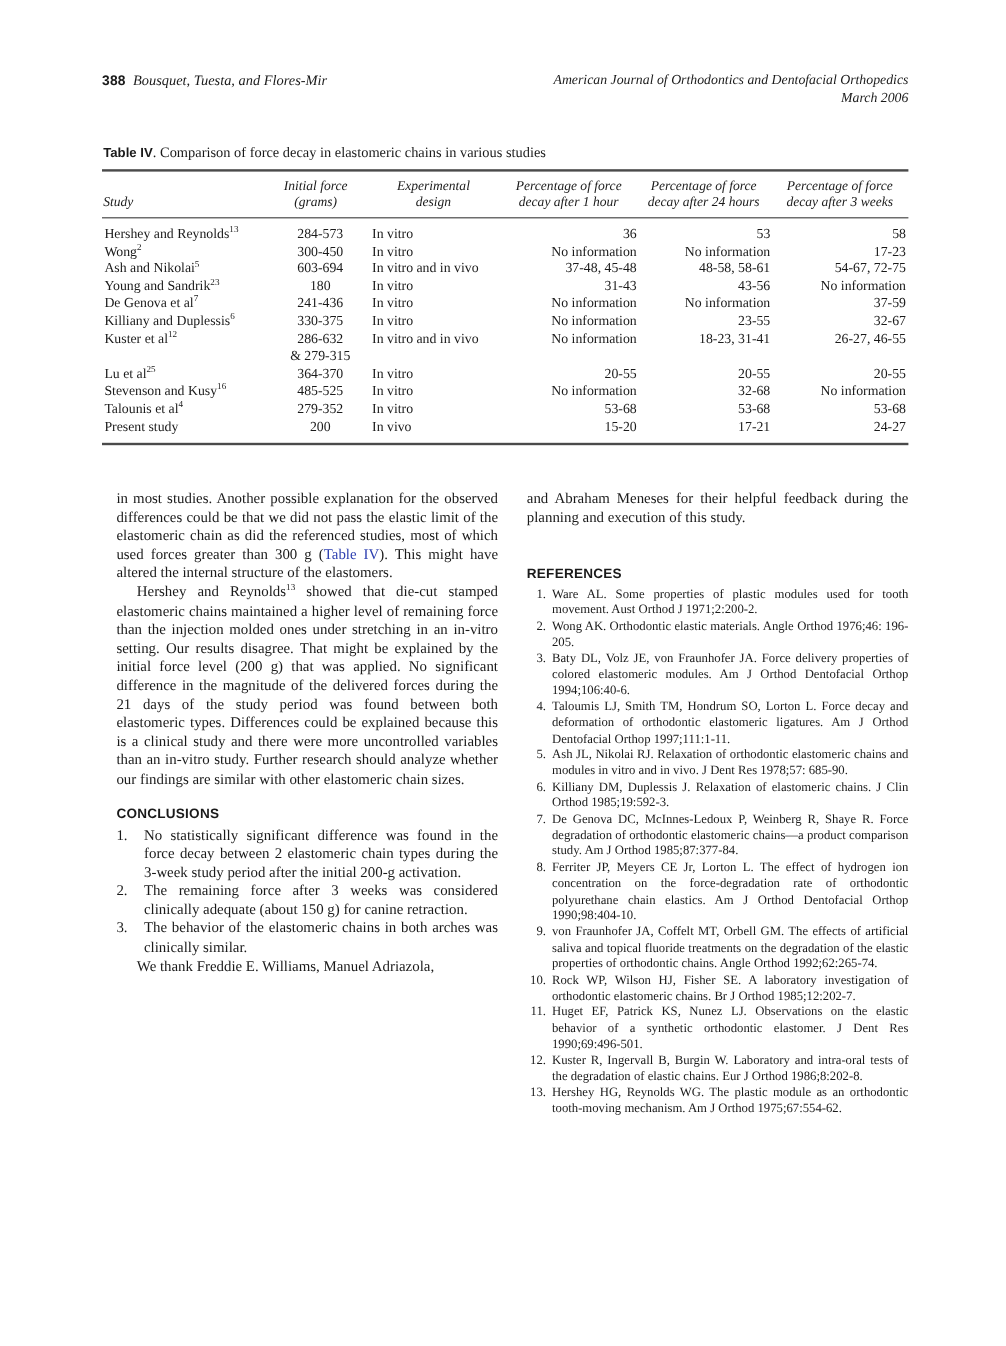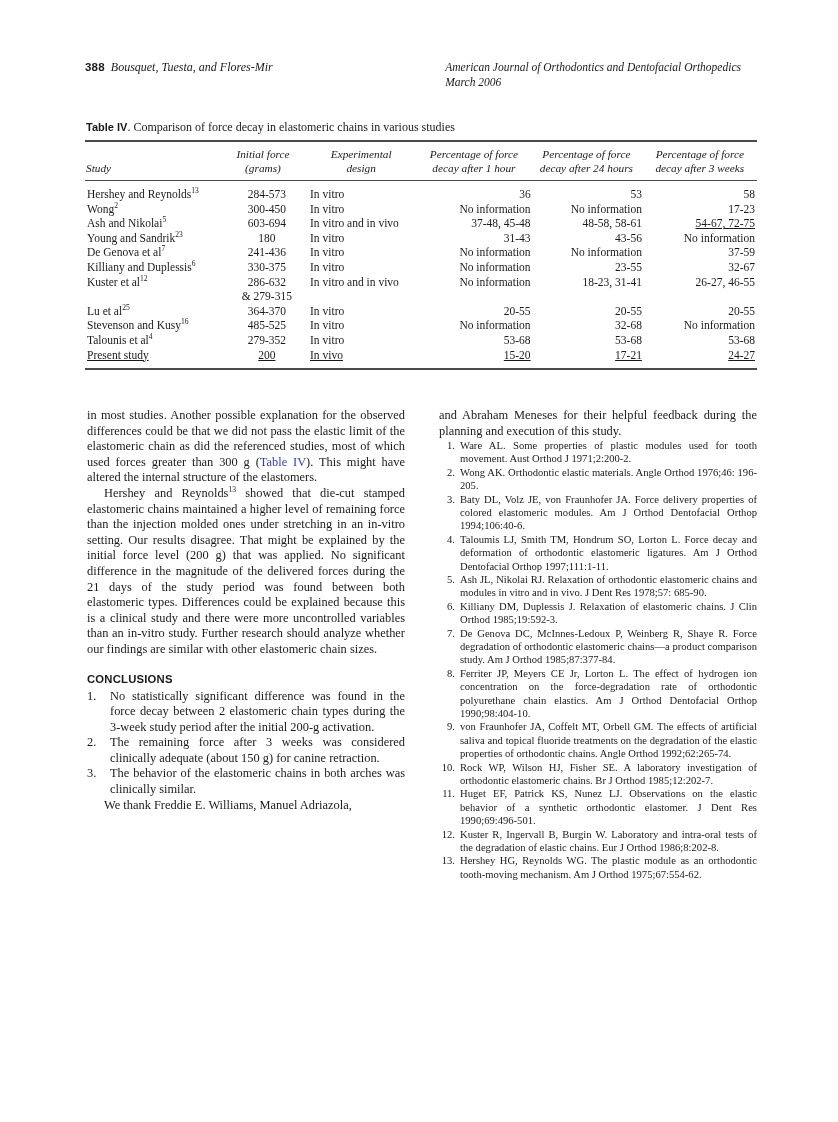--- a/index.html
+++ b/index.html
@@ -45,22 +45,23 @@
     font-style: normal;
     letter-spacing: 0.2px;
   }
   .runhead-authors {
     font-style: italic;
     font-size: 12px;
     padding-left: 6px;
   }
   .runhead-right {
     position: absolute;
-    right: 16px;
+    right: 0;
     top: 0;
+    text-align: right;
     font-style: italic;
     font-size: 11.5px;
     line-height: 15px;
   }
 
   
   .table-wrap {
     position: absolute;
     left: 85px;
     top: 120px;
@@ -111,41 +112,41 @@
     line-height: 14.6px;
     padding: 0 2px;
     vertical-align: top;
     white-space: nowrap;
   }
   td.study   { text-align: left; padding-left: 1px; }
   td.force   { text-align: center; }
   td.design  { text-align: left; padding-left: 6px; }
   td.pct     { text-align: right; padding-left: 8px; }
   tr.first-row td { padding-top: 6px; }
-  tbody.body-rows tr:last-child td { padding-bottom: 6px; text-decoration: underline; }
+  tbody.body-rows tr:last-child td { padding-bottom: 6px; }
 
   sup {
     font-size: 7.6px;
     vertical-align: super;
     line-height: 0;
   }
 
   
   .cols {
     position: absolute;
     left: 85px;
     top: 408px;
     width: 672px;
   }
   .col {
     position: absolute;
     top: 0;
     width: 318px;
   }
-  .col-left  { left: 2px; }
+  .col-left  { left: 12px; }
   .col-right { left: 354px; }
 
   p.body {
     margin: 0;
     font-size: 12.4px;
     line-height: 15.6px;
     text-align: justify;
     text-indent: 0;
     hyphens: none;
   }
@@ -276,21 +277,21 @@
             <td class="pct" style="width: 112px;">No information</td>
             <td class="pct" style="width: 112px;">No information</td>
             <td class="pct" style="width: 114px;">17-23</td>
           </tr>
           <tr>
             <td class="study" style="width: 140px;">Ash and Nikolai<sup>5</sup></td>
             <td class="force" style="width: 82px;">603-694</td>
             <td class="design" style="width: 112px;">In vitro and in vivo</td>
             <td class="pct" style="width: 112px;">37-48, 45-48</td>
             <td class="pct" style="width: 112px;">48-58, 58-61</td>
-            <td class="pct" style="width: 114px; text-decoration: underline;">54-67, 72-75</td>
+            <td class="pct" style="width: 114px;">54-67, 72-75</td>
           </tr>
           <tr>
             <td class="study" style="width: 140px;">Young and Sandrik<sup>23</sup></td>
             <td class="force" style="width: 82px;">180</td>
             <td class="design" style="width: 112px;">In vitro</td>
             <td class="pct" style="width: 112px;">31-43</td>
             <td class="pct" style="width: 112px;">43-56</td>
             <td class="pct" style="width: 114px;">No information</td>
           </tr>
           <tr>
@@ -378,20 +379,21 @@
           <li><span class="num">2.</span><span>The remaining force after 3 weeks was considered clinically adequate (about 150 g) for canine retraction.</span></li>
           <li><span class="num">3.</span><span>The behavior of the elastomeric chains in both arches was clinically similar.</span></li>
         </ol>
 
       <p class="body indent ack">We thank Freddie E. Williams, Manuel Adriazola,</p>
     </div>
 
     <div class="col col-right">
       <p class="body">and Abraham Meneses for their helpful feedback during the planning and execution of this study.</p>
 
+      <h2 class="section" style="margin-top:34px;">REFERENCES</h2>
 
       <ol class="refs" id="refs-list">
           <li><span class="rnum">1.</span><span>Ware AL. Some properties of plastic modules used for tooth movement. Aust Orthod J 1971;2:200-2.</span></li>
           <li><span class="rnum">2.</span><span>Wong AK. Orthodontic elastic materials. Angle Orthod 1976;46: 196-205.</span></li>
           <li><span class="rnum">3.</span><span>Baty DL, Volz JE, von Fraunhofer JA. Force delivery properties of colored elastomeric modules. Am J Orthod Dentofacial Orthop 1994;106:40-6.</span></li>
           <li><span class="rnum">4.</span><span>Taloumis LJ, Smith TM, Hondrum SO, Lorton L. Force decay and deformation of orthodontic elastomeric ligatures. Am J Orthod Dentofacial Orthop 1997;111:1-11.</span></li>
           <li><span class="rnum">5.</span><span>Ash JL, Nikolai RJ. Relaxation of orthodontic elastomeric chains and modules in vitro and in vivo. J Dent Res 1978;57: 685-90.</span></li>
           <li><span class="rnum">6.</span><span>Killiany DM, Duplessis J. Relaxation of elastomeric chains. J Clin Orthod 1985;19:592-3.</span></li>
           <li><span class="rnum">7.</span><span>De Genova DC, McInnes-Ledoux P, Weinberg R, Shaye R. Force degradation of orthodontic elastomeric chains—a product comparison study. Am J Orthod 1985;87:377-84.</span></li>
           <li><span class="rnum">8.</span><span>Ferriter JP, Meyers CE Jr, Lorton L. The effect of hydrogen ion concentration on the force-degradation rate of orthodontic polyurethane chain elastics. Am J Orthod Dentofacial Orthop 1990;98:404-10.</span></li>

